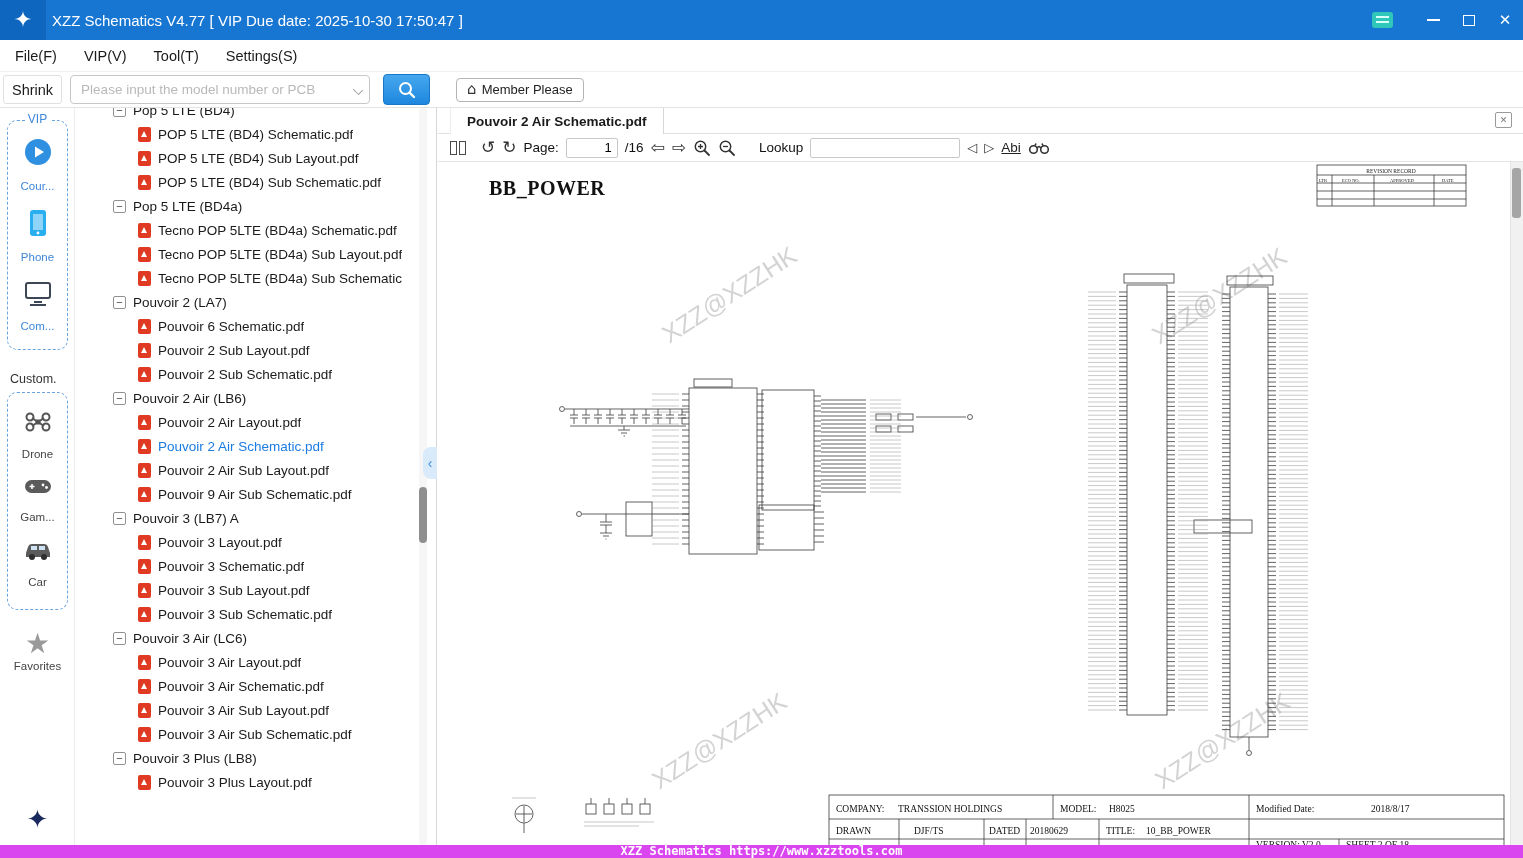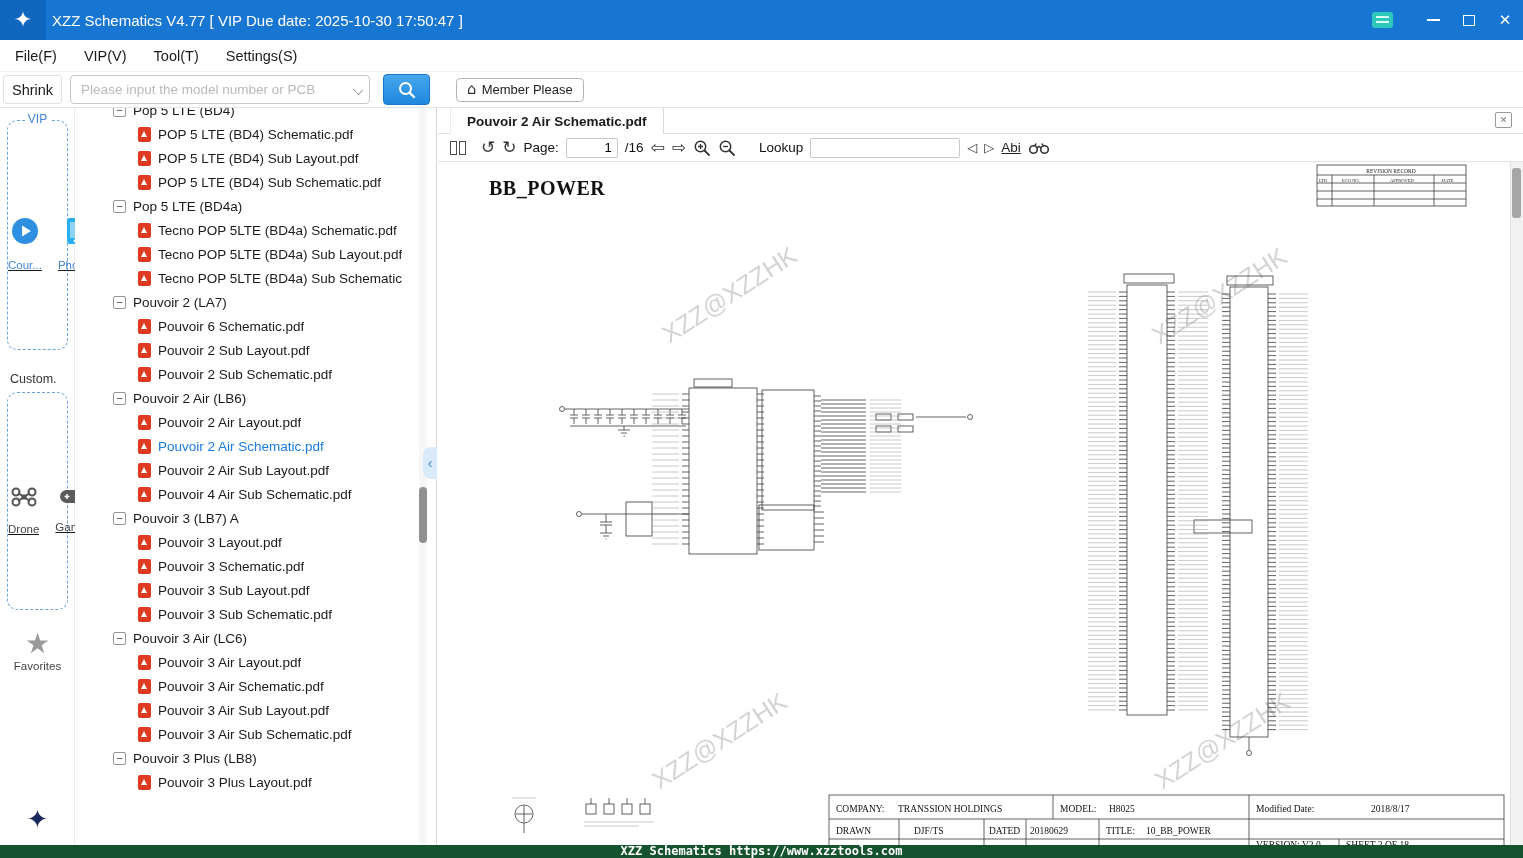--- a/index.html
+++ b/index.html
@@ -30,21 +30,21 @@
   .search-wrap { position:relative; margin-left:8px; }
   .search-input { width:300px; height:29px; border:1px solid #c7c7c7; border-radius:4px; padding:0 26px 0 10px; font-size:13.5px; color:#333; font-family:"Liberation Sans", sans-serif; }
   .search-input::placeholder { color:#b9b9b9; }
   .search-chevron { position:absolute; right:8px; top:11px; width:8px; height:8px; border-right:1.6px solid #9a9a9a; border-bottom:1.6px solid #9a9a9a; transform:rotate(45deg) scale(1,.8); }
   .search-btn { margin-left:13px; width:47px; height:31px; border:1px solid #1976c8; border-radius:4px; background:linear-gradient(#46a7ee,#1e87de); display:flex; align-items:center; justify-content:center; }
   .member-btn { margin-left:26px; height:24px; padding:0 10px; border:1px solid #b5b5b5; border-radius:4px; background:#fff; display:flex; align-items:center; gap:5px; font-size:13px; color:#222; }
   .home-glyph { font-family:"DejaVu Sans", sans-serif; font-size:15px; color:#333; line-height:1; }
 
   
   .sidebar { position:absolute; top:108px; left:0; width:75px; bottom:13px; background:#fff; border-right:1px solid #ececec; }
-  .side-group { position:absolute; left:7px; width:61px; border:1.5px dashed #6aa4e0; border-radius:10px; display:flex; flex-direction:row; align-items:center; padding-top:16px; gap:16px;text-decoration:underline; }
+  .side-group { position:absolute; left:7px; width:61px; border:1.5px dashed #6aa4e0; border-radius:10px; display:flex; flex-direction:column; align-items:center; padding-top:16px; gap:16px; }
   .vip-group { top:12px; height:230px; }
   .custom-group { top:284px; height:218px; }
   .group-label { position:absolute; top:-9px; left:50%; transform:translateX(-50%); background:#fff; padding:0 3px; color:#3f87d8; font-size:12px; white-space:nowrap; }
   .custom-label { position:absolute; top:264px; left:10px; font-size:12.5px; color:#333; }
   .side-item { display:flex; flex-direction:column; align-items:center; gap:13px; width:100%; }
   .side-item-label { font-size:11.5px; color:#444; max-width:58px; overflow:hidden; white-space:nowrap; }
   .vip-group .side-item-label { color:#3f87d8; }
   .fav-item { position:absolute; top:522px; left:0; width:75px; display:flex; flex-direction:column; align-items:center; gap:2px; }
   .fav-star { font-family:"DejaVu Sans", sans-serif; font-size:28px; color:#9a9a9a; line-height:1; }
   .fav-label { font-size:11.5px; color:#444; }
@@ -91,21 +91,21 @@
   .sch-gray { stroke:#9a9a9a; stroke-width:0.55; fill:none; }
   .sch-heading { font-family:"Liberation Serif", serif; font-weight:bold; font-size:20px; letter-spacing:0.5px; fill:#111; }
   .sch-label { font-family:"Liberation Serif", serif; font-size:9.5px; fill:#111; }
   .sch-tiny { font-family:"Liberation Serif", serif; font-size:5.5px; fill:#222; }
   .sch-micro { font-family:"Liberation Serif", serif; font-size:4.5px; fill:#222; }
   .wm { font-family:"Liberation Sans", sans-serif; font-size:25px; fill:#c9c9c9; opacity:0.8; text-anchor:middle; }
   .pdf-scroll-track { position:absolute; right:0; top:0; bottom:0; width:13px; background:#f1f1f1; border-left:1px solid #e3e3e3; }
   .pdf-scroll-thumb { position:absolute; right:2px; top:6px; width:9px; height:50px; background:#a6a6a6; border-radius:3px; }
 
   
-  .statusbar { position:absolute; left:0; right:0; bottom:0; height:13px; background:#14532d; color:#fff; display:flex; align-items:center; justify-content:center; font-family:"DejaVu Sans Mono", monospace; font-size:12px; font-weight:bold; line-height:13px; }
+  .statusbar { position:absolute; left:0; right:0; bottom:0; height:13px; background:#d946ef; color:#fff; display:flex; align-items:center; justify-content:center; font-family:"DejaVu Sans Mono", monospace; font-size:12px; font-weight:bold; line-height:13px; }
 </style>
 </head>
 <body>
 
 <div id="app">
 
   <div class="titlebar">
     <div class="app-logo-box">
       <span class="sparkle">✦</span>
     </div>
@@ -282,21 +282,21 @@
         <div class="tree-row file selected">
           <span class="pdf-icon"></span>
           <span class="tree-label">Pouvoir 2 Air Schematic.pdf</span>
         </div>
         <div class="tree-row file">
           <span class="pdf-icon"></span>
           <span class="tree-label">Pouvoir 2 Air Sub Layout.pdf</span>
         </div>
         <div class="tree-row file">
           <span class="pdf-icon"></span>
-          <span class="tree-label">Pouvoir 4 Air Sub Schematic.pdf</span>
+          <span class="tree-label">Pouvoir 9 Air Sub Schematic.pdf</span>
         </div>
         <div class="tree-row folder">
           <span class="collapse-box">−</span>
           <span class="tree-label">Pouvoir 3 (LB7) A</span>
         </div>
         <div class="tree-row file">
           <span class="pdf-icon"></span>
           <span class="tree-label">Pouvoir 3 Layout.pdf</span>
         </div>
         <div class="tree-row file">

